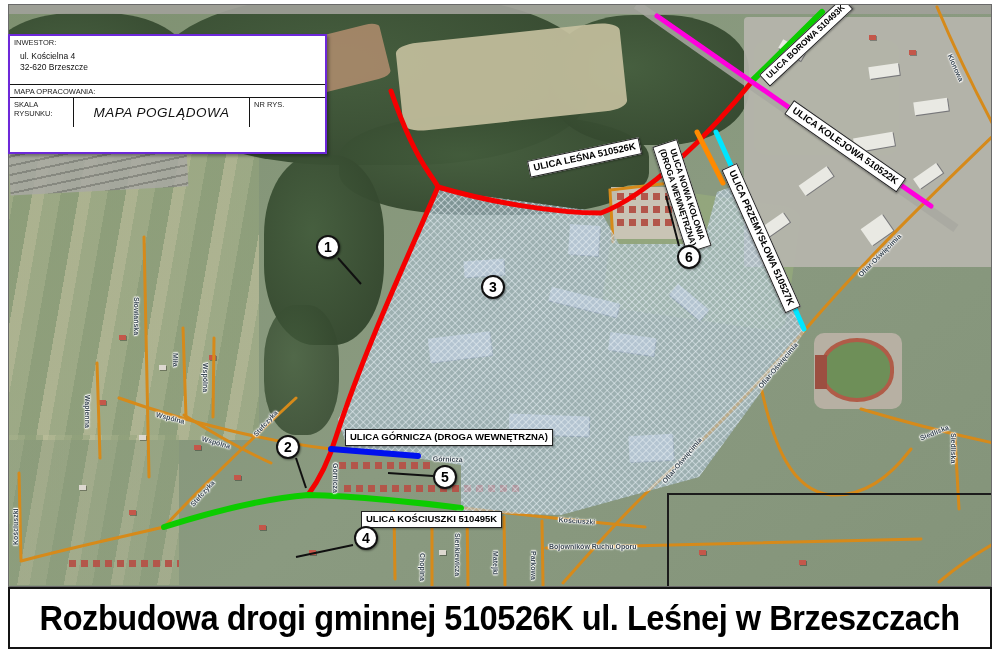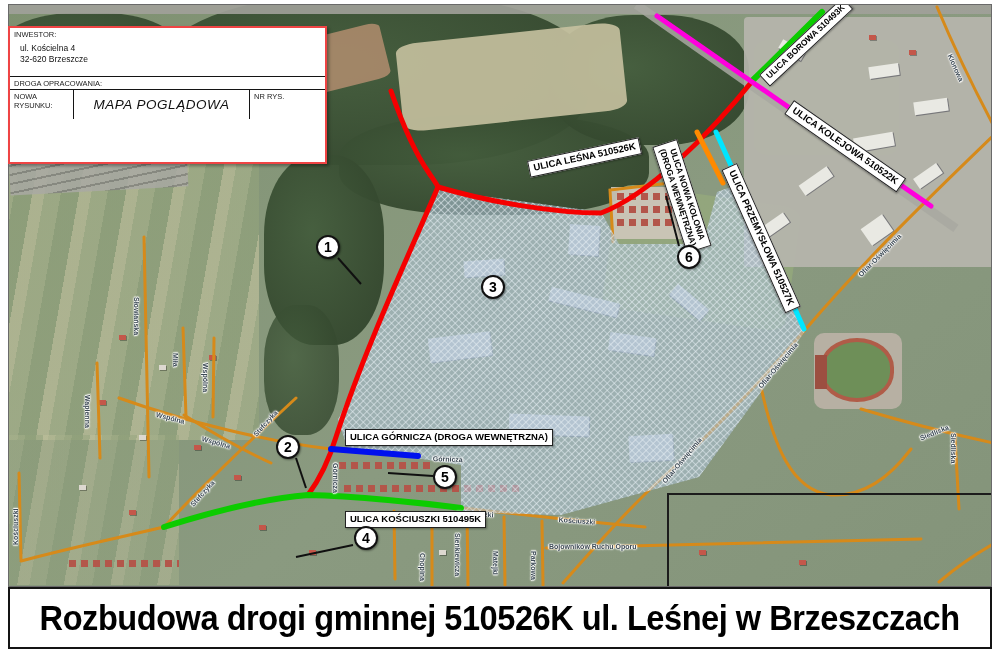--- a/index.html
+++ b/index.html
@@ -26,22 +26,22 @@
       text-shadow:0 0 2px #fff,0 0 2px #fff,0 0 3px #fff,1px 0 1px #fff,-1px 0 1px #fff;transform-origin:0 0;}
   
   .rl{position:absolute;background:#ffffff;border:1px solid #222;color:#000;
       font-size:9.5px;font-weight:bold;padding:2px 4px;white-space:nowrap;line-height:1.15;
       transform-origin:0 0;box-shadow:1px 1px 2px rgba(0,0,0,.35);}
   
   .marker{position:absolute;width:24px;height:24px;border-radius:50%;background:#fff;border:2px solid #111;
           box-sizing:border-box;display:flex;align-items:center;justify-content:center;
           font-size:14px;font-weight:bold;color:#000;box-shadow:1px 1px 2px rgba(0,0,0,.4);}
   
-  #tblock{position:absolute;left:8px;top:26px;width:319px;height:138px;background:#fff;
-          border:2px solid #ef4444;box-sizing:border-box;font-size:7.5px;color:#111;
+  #tblock{position:absolute;left:8px;top:34px;width:319px;height:120px;background:#fff;
+          border:2px solid #6d28d9;box-sizing:border-box;font-size:7.5px;color:#111;
           box-shadow:2px 2px 3px rgba(0,0,0,.35);}
   .trow{border-bottom:1px solid #141414;box-sizing:border-box;position:relative;}
   .lab{font-size:7.5px;color:#222;padding:2px 0 0 4px;}
   #inv-lines{padding:4px 0 0 10px;font-size:8.5px;line-height:1.35;}
   #subject{font-size:8px;font-weight:bold;text-align:center;padding:3px 6px 0 6px;line-height:1.4;}
   .cellrow{display:flex;align-items:stretch;}
   .cell{box-sizing:border-box;}
   .vline{border-left:1px solid #141414;}
   .bigval{font-size:12px;padding:2px 0 0 8px;}
   #mapa-pogladowa{font-size:13.5px;letter-spacing:.5px;display:flex;align-items:center;justify-content:center;height:100%;}
@@ -212,21 +212,21 @@
 
   <div class="rl" style="left:518px;top:156px;transform:rotate(-12deg);">ULICA LEŚNA 510526K</div>
   <div class="rl" style="left:750px;top:70px;transform:rotate(-43deg);font-size:8.5px;">ULICA BOROWA 510493K</div>
   <div class="rl" style="left:785px;top:95px;transform:rotate(35deg);">ULICA KOLEJOWA 510522K</div>
   <div class="rl" style="left:668px;top:134px;transform:rotate(72deg);font-size:8.5px;text-align:center;">
     <div>ULICA NOWA KOLONIA</div>
     <div>(DROGA WEWNĘTRZNA)</div>
   </div>
   <div class="rl" style="left:728px;top:158px;transform:rotate(66deg);">ULICA PRZEMYSŁOWA 510527K</div>
   <div class="rl" style="left:336px;top:424px;">ULICA GÓRNICZA (DROGA WEWNĘTRZNA)</div>
-  <div class="rl" style="left:336px;top:506px;">ULICA KOŚCIUSZKI 510495K</div>
+  <div class="rl" style="left:352px;top:506px;">ULICA KOŚCIUSZKI 510495K</div>
 
   <div class="marker" style="left:307px;top:230px;">
       <span>1</span>
     </div>
   <div class="marker" style="left:267px;top:430px;">
       <span>2</span>
     </div>
   <div class="marker" style="left:472px;top:270px;">
       <span>3</span>
     </div>
@@ -243,24 +243,24 @@
 
 <div id="tblock">
   <div class="trow" style="height:49px;">
     <div class="lab">INWESTOR:</div>
     <div id="inv-lines">
       <div>ul. Kościelna 4</div>
       <div>32-620 Brzeszcze</div>
     </div>
   </div>
   <div class="trow" style="height:13px;">
-    <div class="lab">DROGA OPRACOWANIA:</div>
+    <div class="lab">MAPA OPRACOWANIA:</div>
   </div>
   <div class="cellrow" style="height:29px;">
-    <div class="cell lab" style="width:63px;">NOWA RYSUNKU:</div>
+    <div class="cell lab" style="width:63px;">SKALA RYSUNKU:</div>
     <div class="cell vline" style="width:176px;font-style:italic;">
       <div id="mapa-pogladowa">MAPA POGLĄDOWA</div>
     </div>
     <div class="cell vline lab" style="flex:1;">NR RYS.</div>
   </div>
 </div>
 
 <div id="footer">
   <span>Rozbudowa drogi gminnej 510526K ul. Leśnej w Brzeszczach</span>
 </div>

